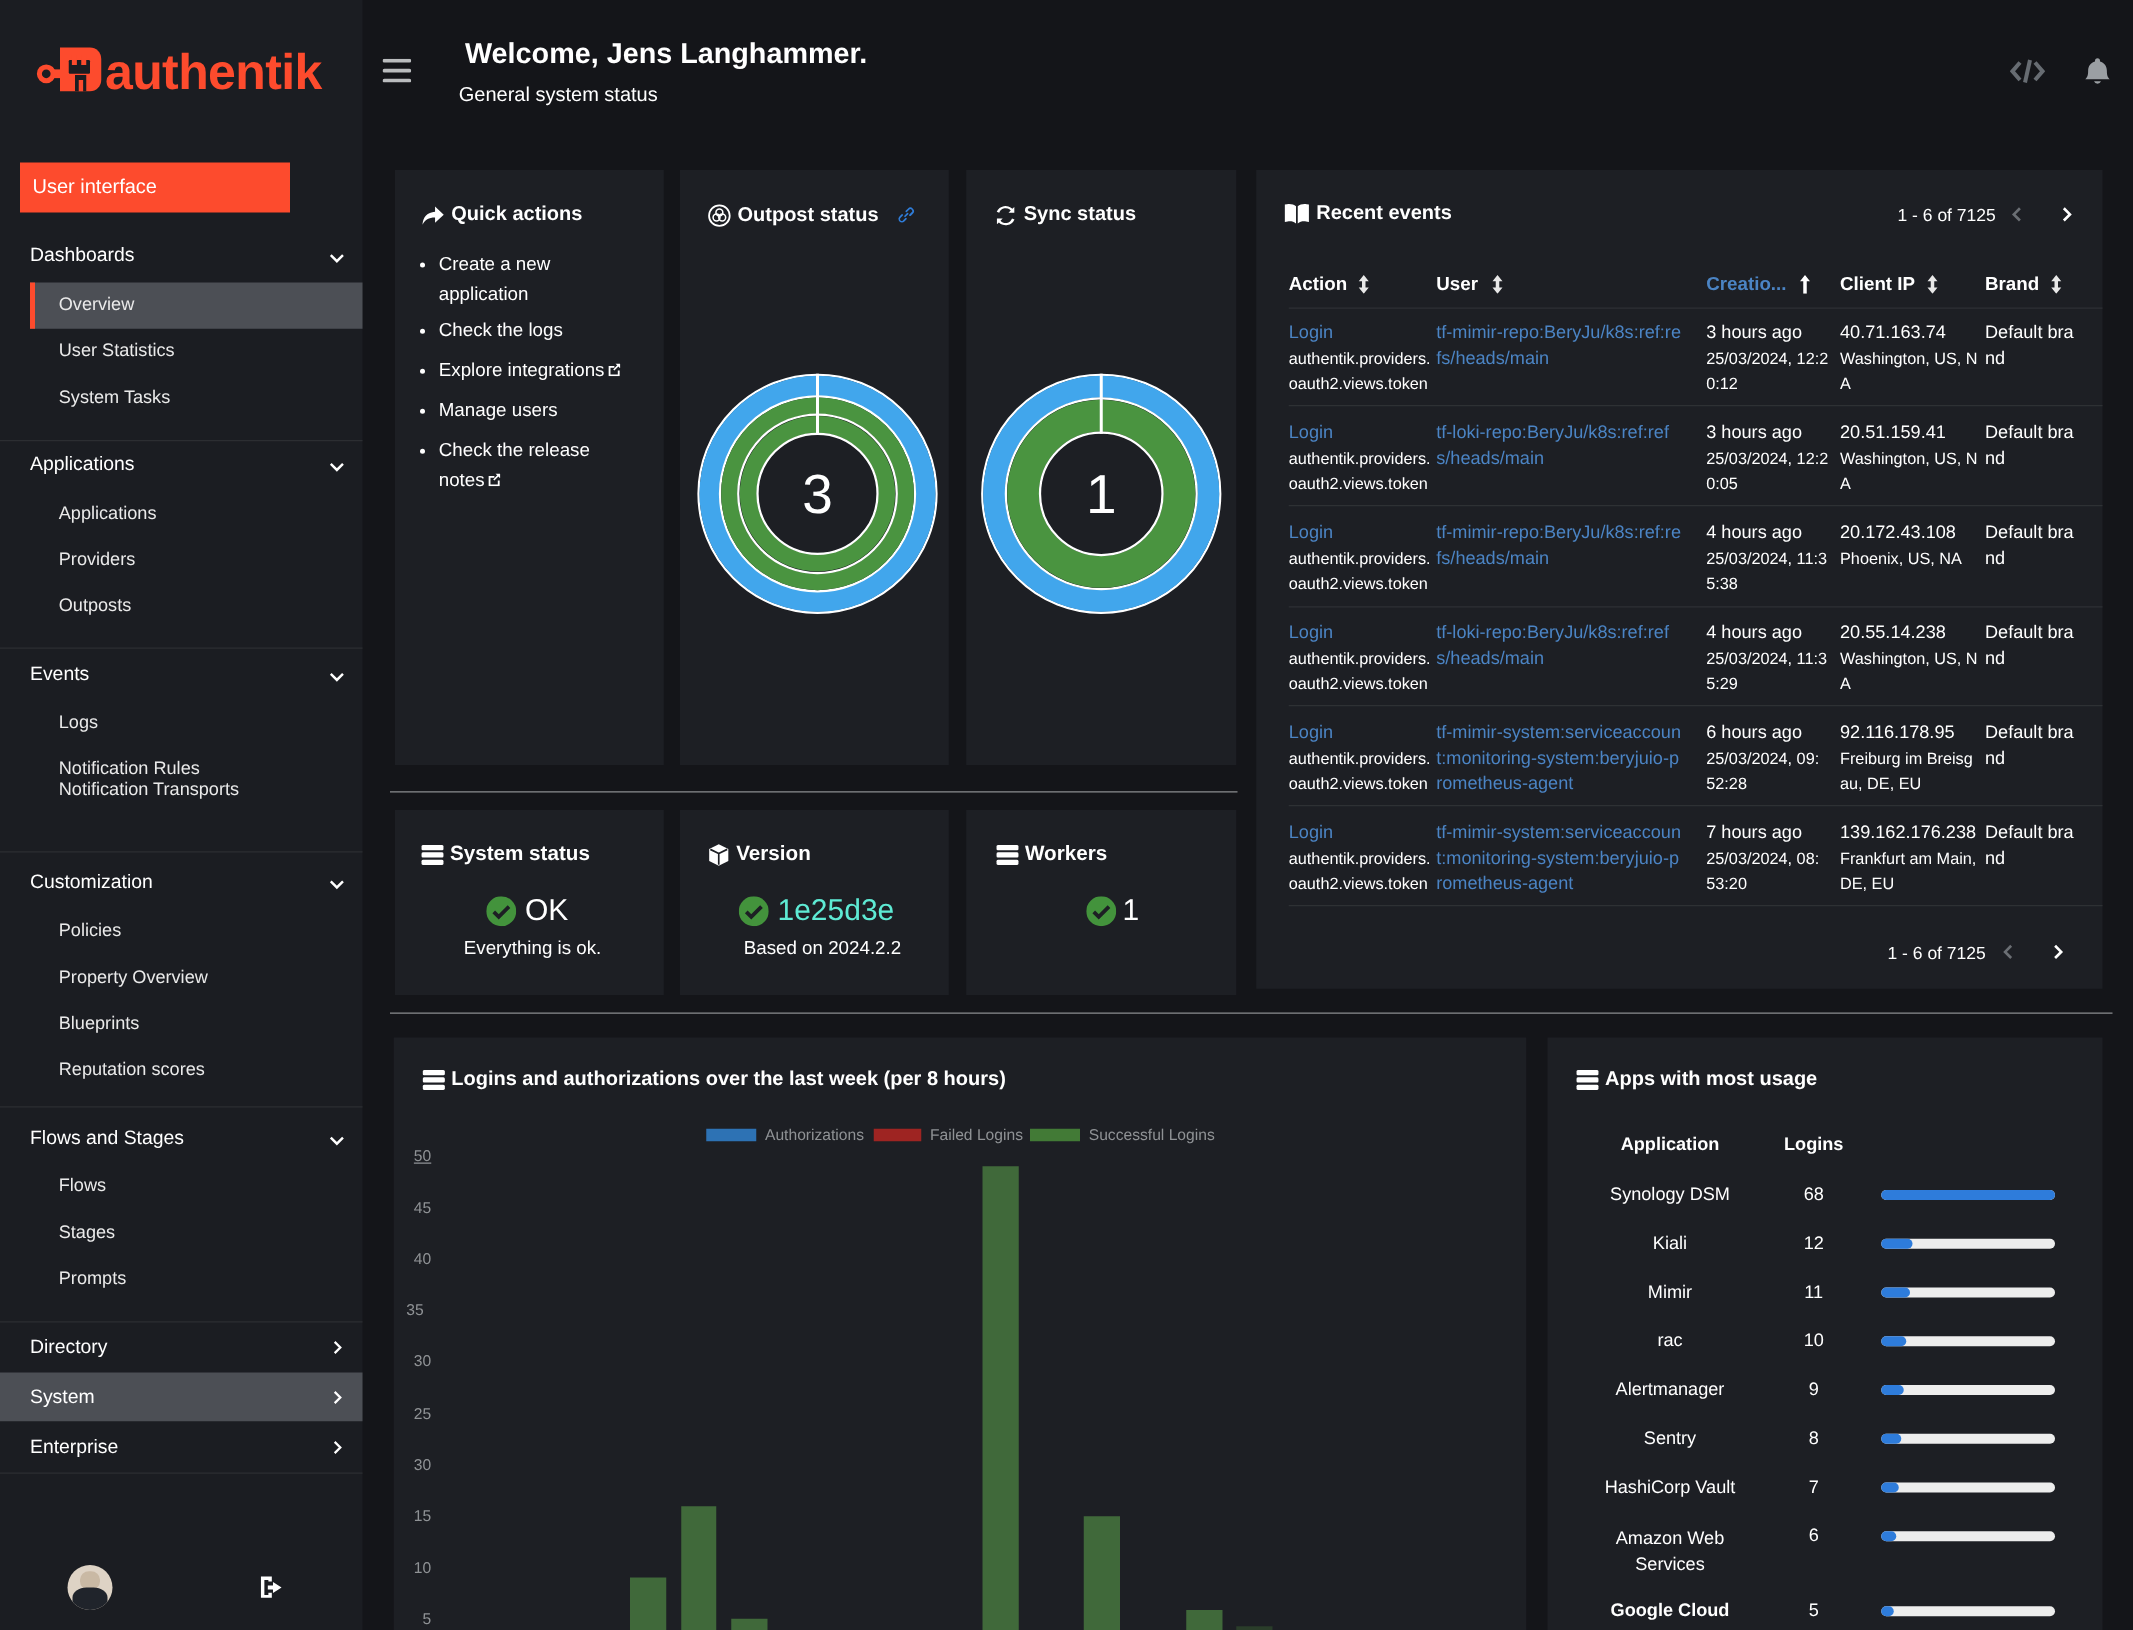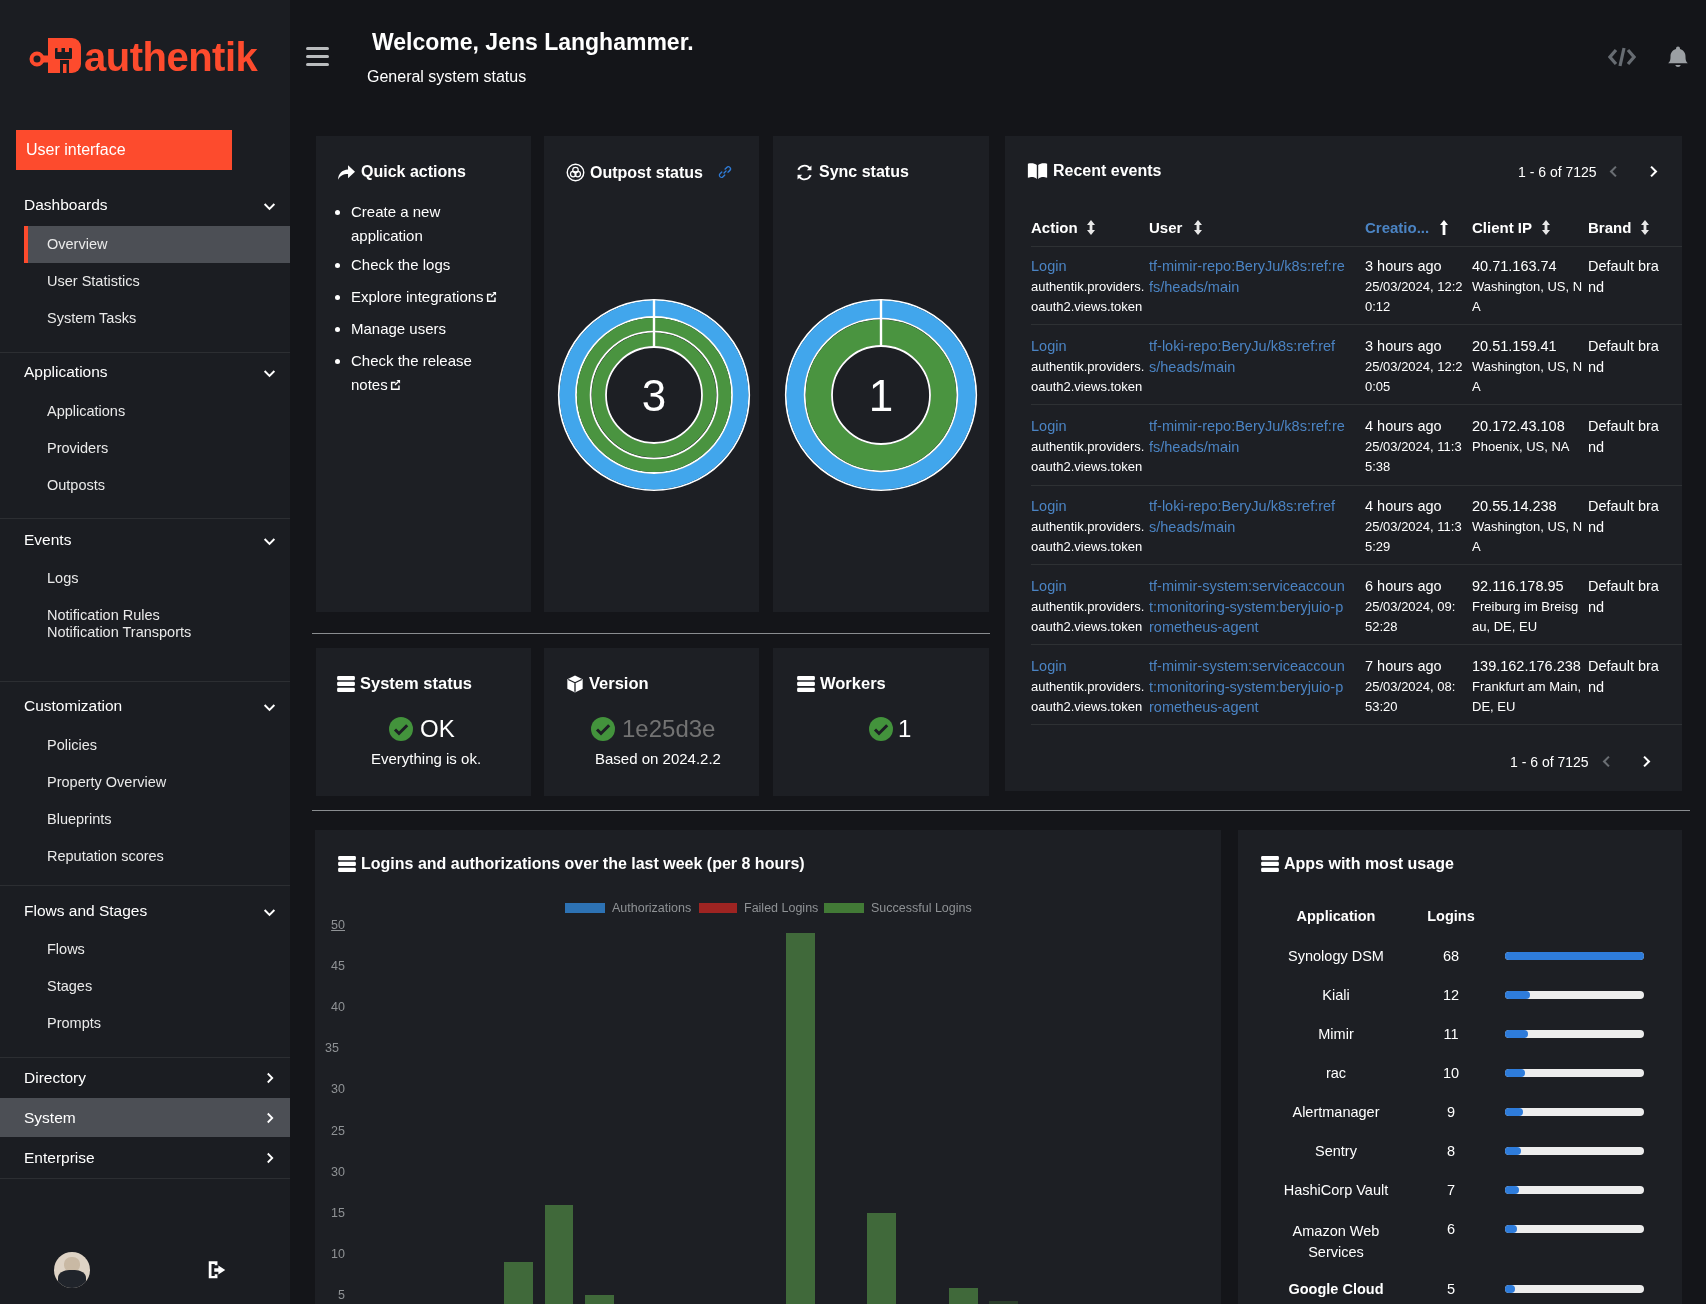--- a/index.html
+++ b/index.html
@@ -408,21 +408,21 @@
     <svg width="18" height="18" viewBox="0 0 20 20">
         <path d="M10 0.5 L18.5 4.7 V15.3 L10 19.5 L1.5 15.3 V4.7 Z" fill="#fff"></path>
         <path d="M10 8.6 L2.5 5 M10 8.6 L17.5 5 M10 8.6 V18.6" stroke="#1d1f24" stroke-width="1.5" fill="none"></path>
       </svg>
     Version
   </div>
   <svg class="abs" style="left:591px; top:717px;" width="24" height="24" viewBox="0 0 24 24">
       <circle cx="12" cy="12" r="12" fill="#43933c"></circle>
       <path d="M6 12.5 l4 4 l8.2 -8.2" stroke="#1d1f24" stroke-width="3" fill="none"></path>
     </svg>
-  <div class="abs" style="left:622px; top:716px; font-size:24px; line-height:26px; color:#737373;">1e25d3e</div>
+  <div class="abs" style="left:622px; top:716px; font-size:24px; line-height:26px; color:#5eead4;">1e25d3e</div>
   <div class="abs" style="left:595px; top:750px; font-size:15px;">Based on 2024.2.2</div>
 
   <div class="cardtitle" style="left:797px; top:674px; font-size:16.5px;">
     <svg width="18" height="16" viewBox="0 0 20 18">
         <g fill="#fff">
           <rect x="0" y="0" width="20" height="4.7" rx="1.4"></rect>
           <rect x="0" y="6.6" width="20" height="4.7" rx="1.4"></rect>
           <rect x="0" y="13.2" width="20" height="4.7" rx="1.4"></rect>
         </g>
       </svg>

